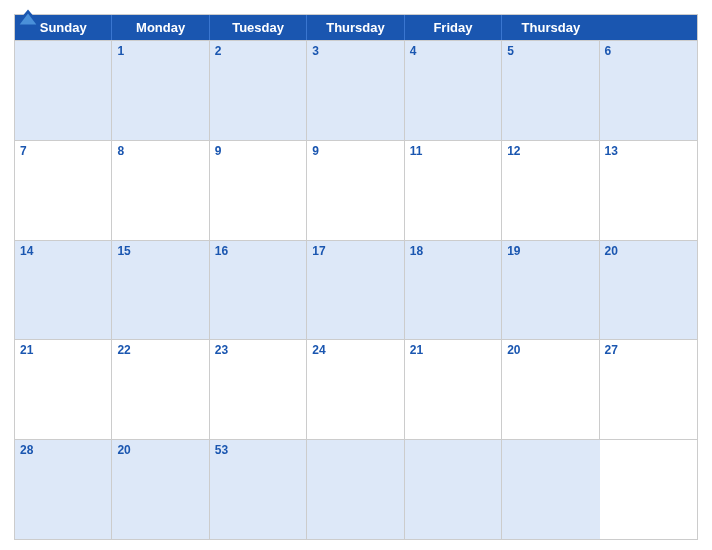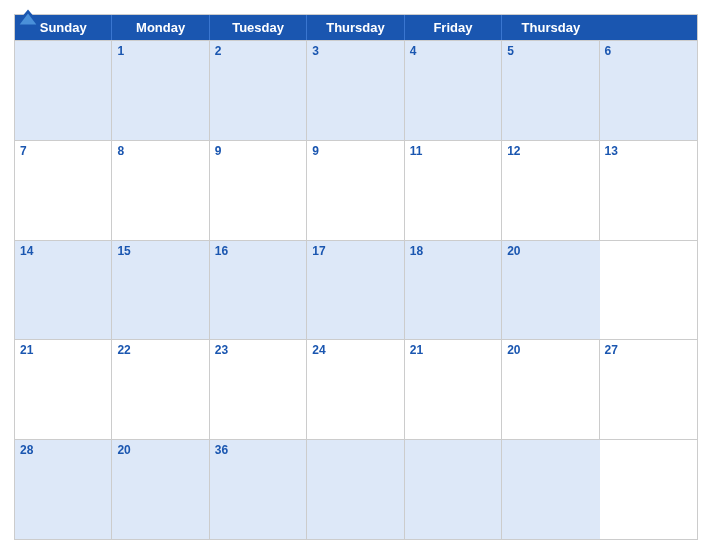--- a/index.html
+++ b/index.html
@@ -207,20 +207,23 @@
           <div class="cal-cell">
             <span class="day-num">16</span>
           </div>
           <div class="cal-cell">
             <span class="day-num">17</span>
           </div>
           <div class="cal-cell">
             <span class="day-num">18</span>
           </div>
           <div class="cal-cell">
+            <span class="day-num">19</span>
+          </div>
+          <div class="cal-cell">
             <span class="day-num">20</span>
           </div>
         </div>
         <div class="cal-week">
           <div class="cal-cell">
             <span class="day-num">21</span>
           </div>
           <div class="cal-cell">
             <span class="day-num">22</span>
           </div>
@@ -241,21 +244,21 @@
           </div>
         </div>
         <div class="cal-week">
           <div class="cal-cell">
             <span class="day-num">28</span>
           </div>
           <div class="cal-cell">
             <span class="day-num">20</span>
           </div>
           <div class="cal-cell">
-            <span class="day-num">36</span>
+            <span class="day-num">53</span>
           </div>
           <div class="cal-cell">
             <span class="day-num empty">0</span>
           </div>
           <div class="cal-cell">
             <span class="day-num empty">0</span>
           </div>
           <div class="cal-cell">
             <span class="day-num empty">0</span>
           </div>

